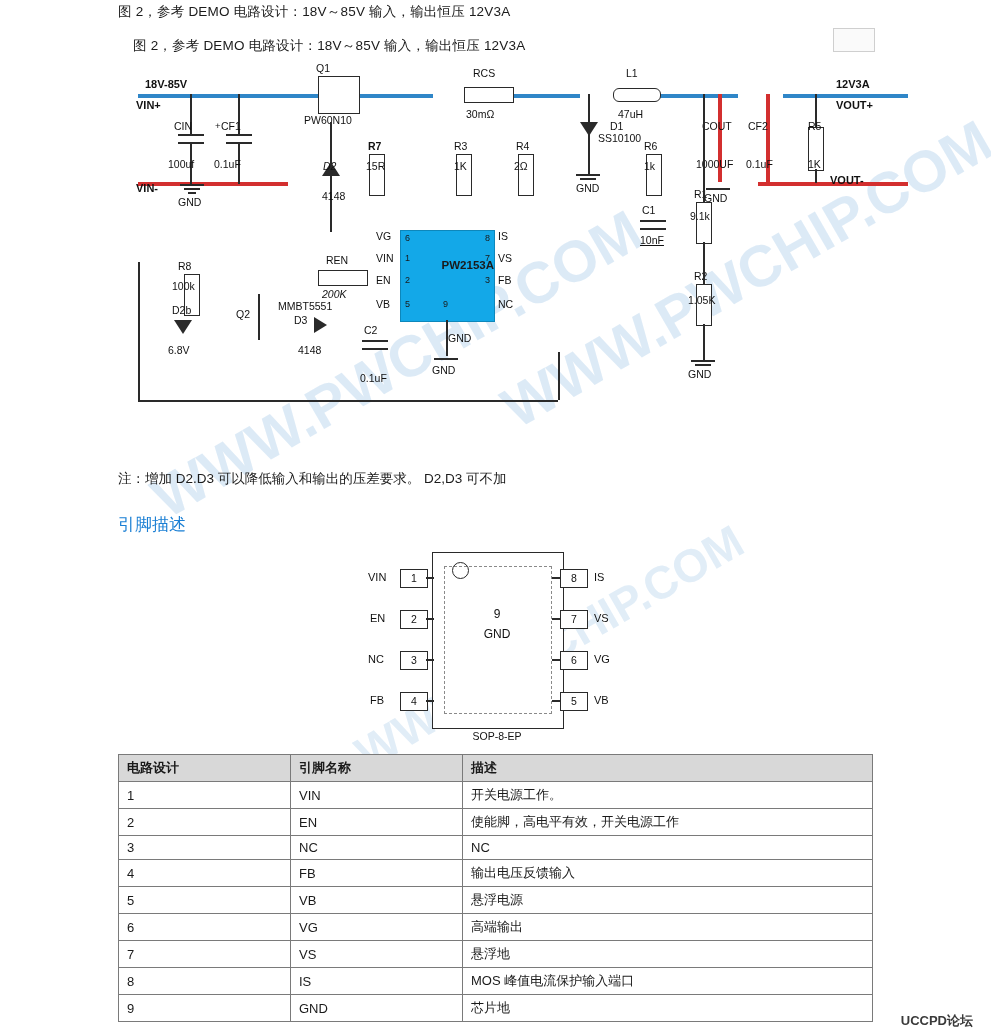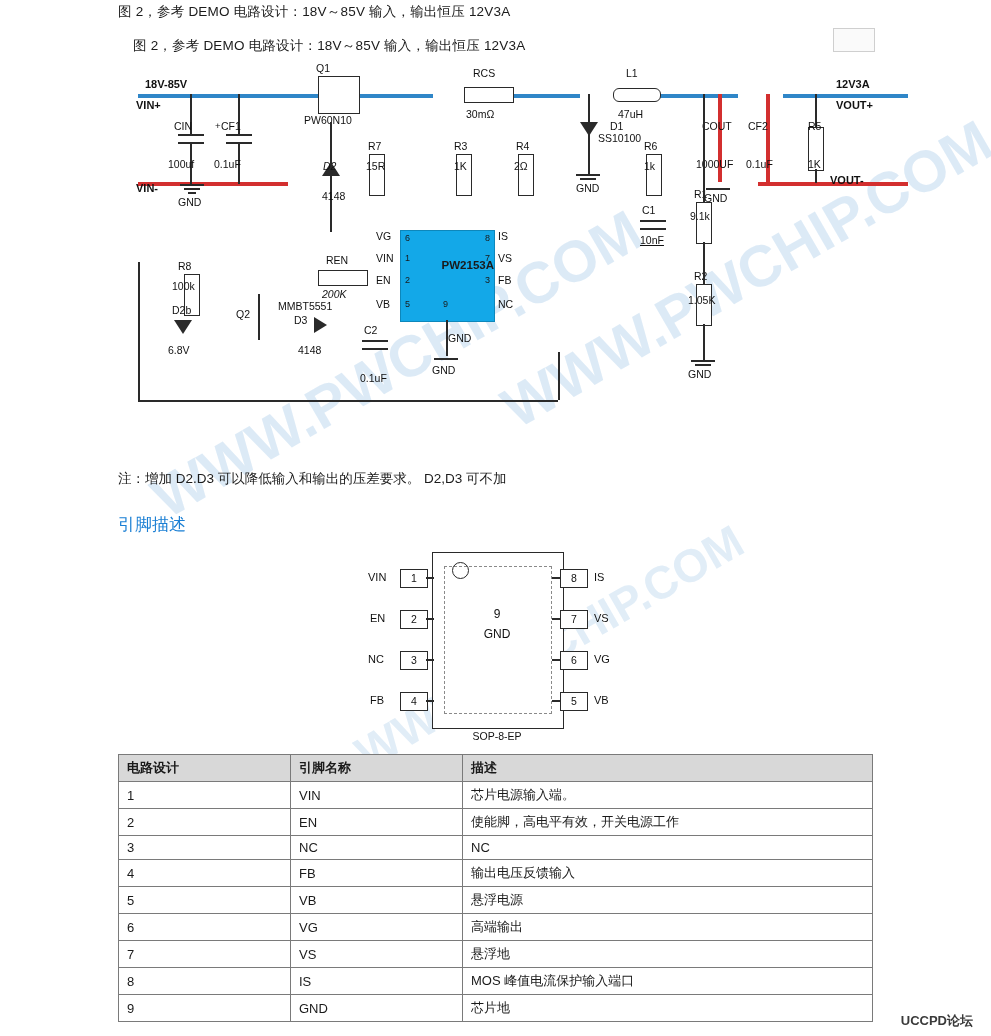--- a/index.html
+++ b/index.html
@@ -154,21 +154,21 @@
     <div class="lbl" style="left:690px;top:96px;">1K</div>
     <div class="gnd-l1" style="left:588px;top:126px;width:24px;"></div>
     <div class="lbl" style="left:586px;top:130px;">GND</div>
 
     <div class="wire v" style="left:212px;top:60px;height:110px;"></div>
     <div class="tri" style="left:204px;top:100px;border-left:9px solid transparent;border-right:9px solid transparent;border-bottom:14px solid #2a2a2a;"></div>
     <div class="lbl" style="left:205px;top:98px;font-style:italic;">D2</div>
     <div class="lbl" style="left:204px;top:128px;">4148</div>
 
     <div class="res" style="left:251px;top:92px;width:14px;height:40px;"></div>
-    <div class="lbl" style="left:250px;top:78px;">R7</div>
+    <div class="lbl" style="left:250px;top:78px;font-weight:bold;">R7</div>
     <div class="lbl" style="left:248px;top:98px;">15R</div>
 
     <div class="res" style="left:338px;top:92px;width:14px;height:40px;"></div>
     <div class="lbl" style="left:336px;top:78px;">R3</div>
     <div class="lbl" style="left:336px;top:98px;">1K</div>
     <div class="res" style="left:400px;top:92px;width:14px;height:40px;"></div>
     <div class="lbl" style="left:398px;top:78px;">R4</div>
     <div class="lbl" style="left:396px;top:98px;">2Ω</div>
 
     <div class="res" style="left:528px;top:92px;width:14px;height:40px;"></div>
@@ -296,21 +296,21 @@
       <tr>
         <th>电路设计</th>
         <th>引脚名称</th>
         <th>描述</th>
       </tr>
     </thead>
     <tbody>
       <tr>
         <td>1</td>
         <td>VIN</td>
-        <td>芯片电源输入端。</td>
+        <td>开关电源工作。</td>
       </tr>
       <tr>
         <td>2</td>
         <td>EN</td>
         <td>使能脚，高电平有效，开关电源工作</td>
       </tr>
       <tr>
         <td>3</td>
         <td>NC</td>
         <td>NC</td>

